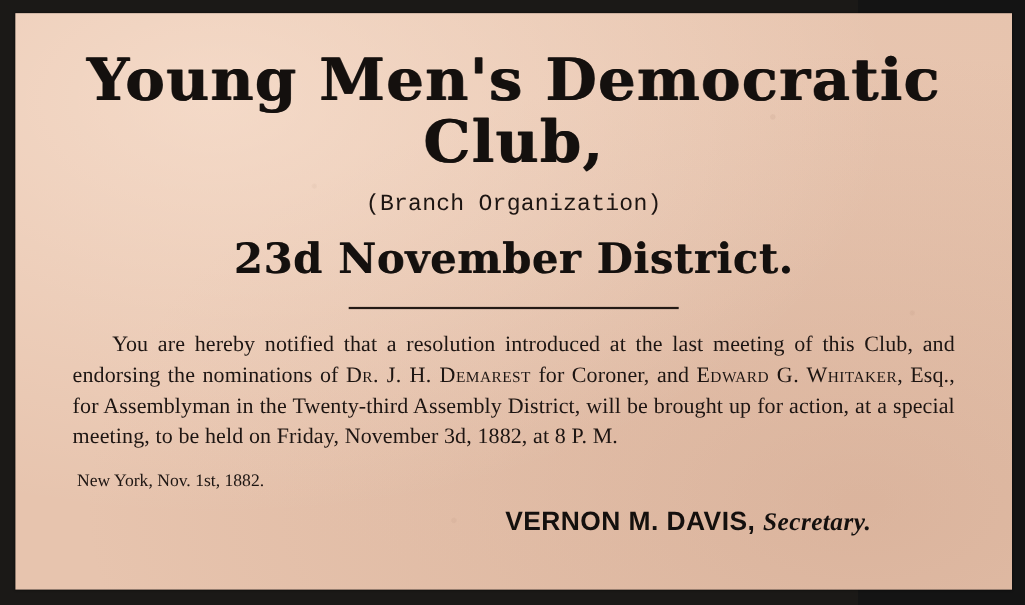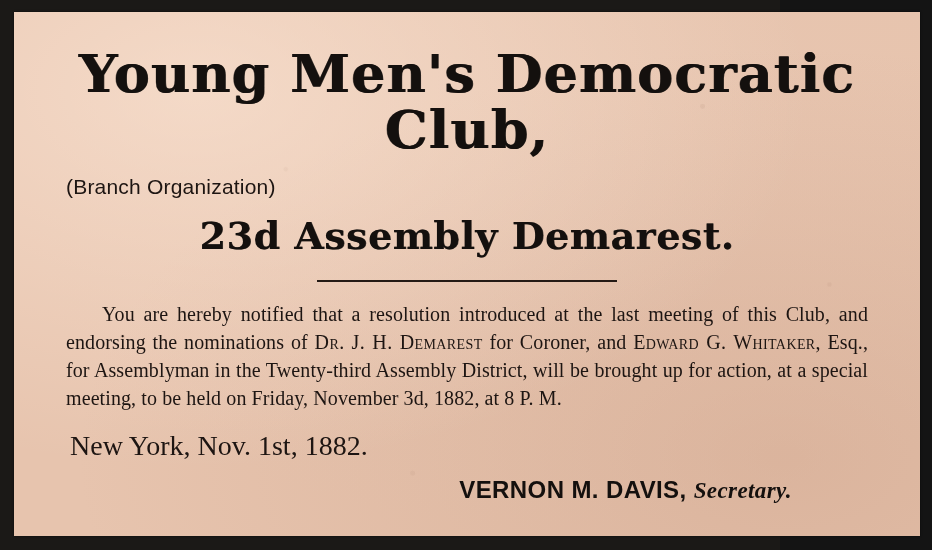--- a/index.html
+++ b/index.html
@@ -65,22 +65,22 @@
     font-weight: bold;
     font-size: 53px;
     line-height: 1.05;
     letter-spacing: 1px;
     color: #14100e;
     text-shadow: 0.6px 0 0 rgba(20,16,14,0.85), -0.4px 0 0 rgba(20,16,14,0.5);
     transform: scaleX(1.02);
   }
 
   .subhead {
-    text-align: left;
-    font-family: Liberation Sans, sans-serif;
+    text-align: center;
+    font-family: Liberation Mono, monospace;
     font-size: 21px;
     margin-top: 18px;
     letter-spacing: 0.2px;
     color: #1d1512;
   }
 
   .district {
     text-align: center;
     font-family: "DejaVu Serif", serif;
     font-weight: bold;
@@ -107,21 +107,21 @@
     letter-spacing: 0.1px;
   }
   .body-text .indent { display: inline-block; width: 36px; }
   .smallcaps {
     font-variant: small-caps;
     letter-spacing: 0.4px;
   }
 
   .dateline {
     font-family: "Liberation Serif", serif;
-    font-size: 28px;
+    font-size: 16px;
     margin-top: 18px;
     padding-left: 4px;
     color: #1d1512;
   }
 
   .signature {
     margin-top: 14px;
     text-align: right;
     padding-right: 76px;
     font-family: "Liberation Sans", sans-serif;
@@ -141,21 +141,21 @@
 <body>
 
 <div id="scene">
   <div id="card">
     <div class="content">
 
       <div class="headline">Young Men's Democratic Club,</div>
 
       <div class="subhead">(Branch Organization)</div>
 
-      <div class="district">23d Assembly Demarest.</div>
+      <div class="district">23d November District.</div>
 
       <div class="rule"></div>
 
       <div class="body-text">
         <span class="indent"></span><span>You are hereby notified that a resolution introduced at the last meeting</span>
         <span>of this Club, and endorsing the nominations of </span><span class="smallcaps">Dr. J. H. Demarest</span>
         <span>for Coroner, and </span><span class="smallcaps">Edward G. Whitaker</span><span>, Esq., for Assemblyman in the</span>
         <span>Twenty-third Assembly District, will be brought up for action, at a special</span>
         <span>meeting, to be held on Friday, November 3d, 1882, at 8 P. M.</span>
       </div>

